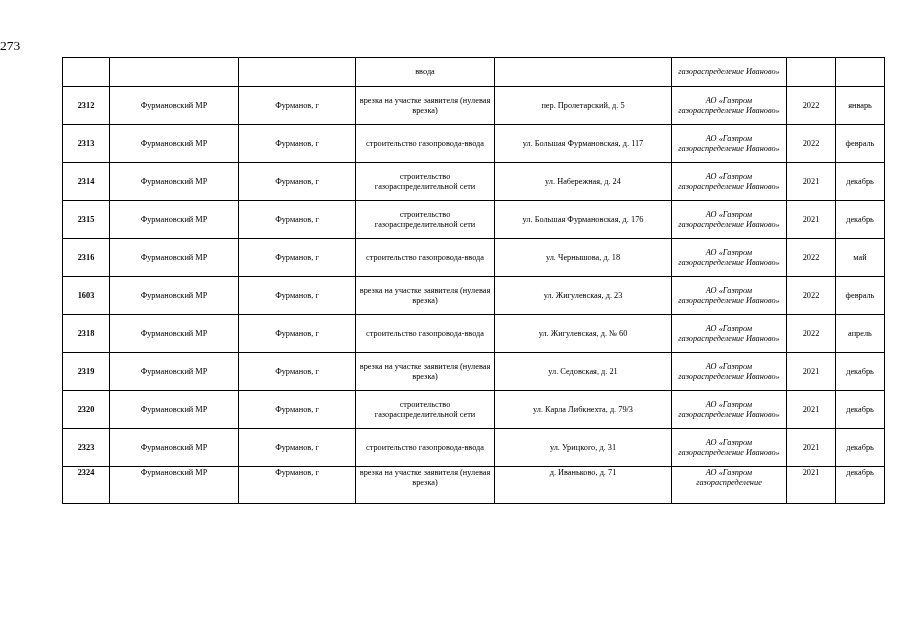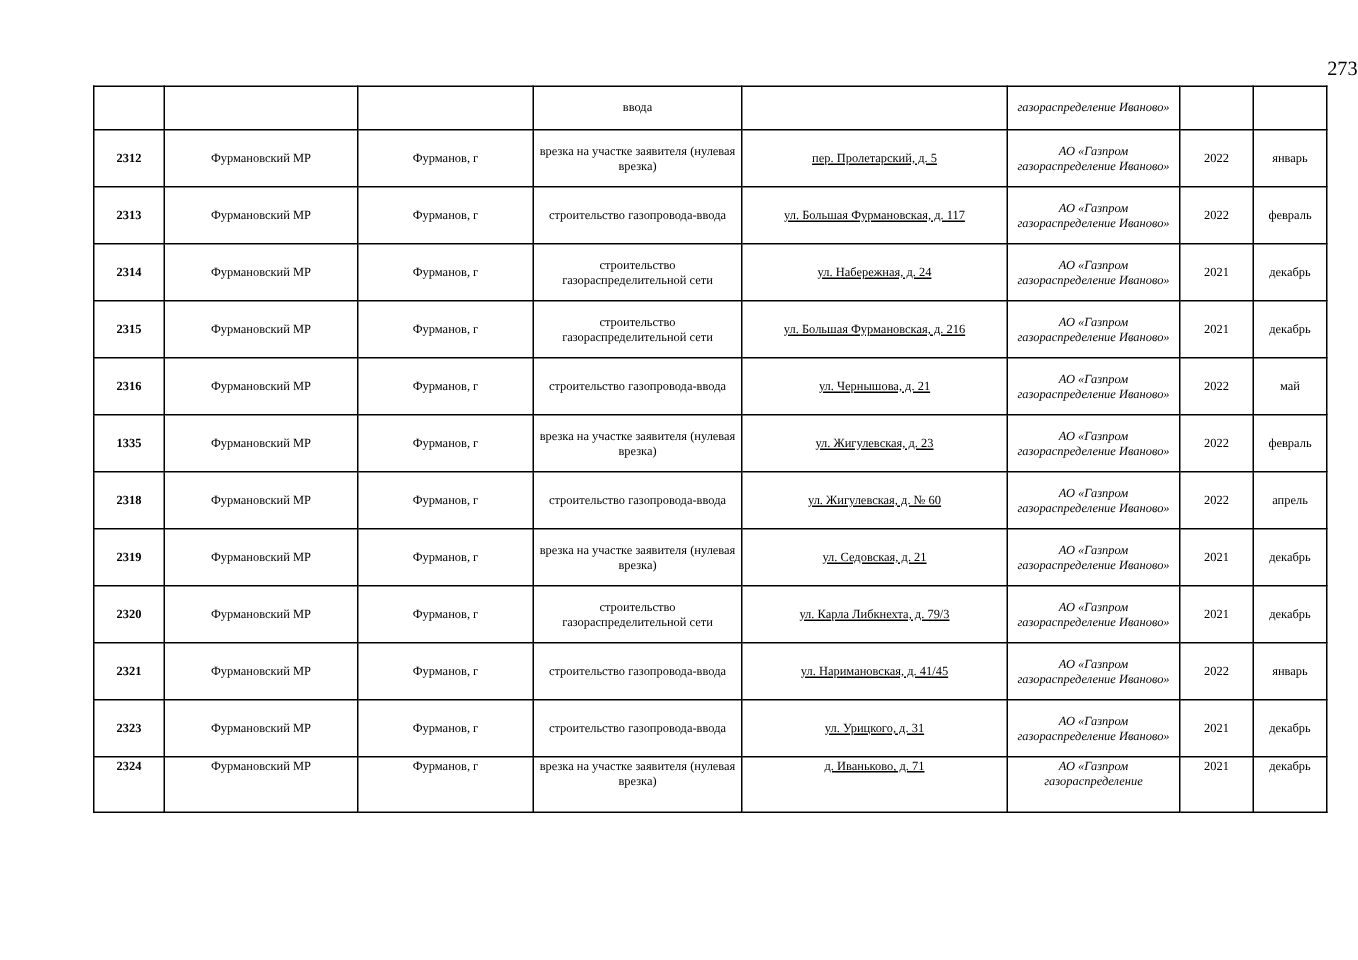--- a/index.html
+++ b/index.html
@@ -18,21 +18,21 @@
     position: relative;
     width: 905px;
     height: 640px;
     background: #ffffff;
   }
   .page-number {
     position: absolute;
     top: 38px;
     left: 0;
     width: 905px;
-    text-align: right;
+    text-align: left;
     font-size: 13.5px;
     font-family: "Liberation Serif", serif;
   }
   .table-wrap {
     position: absolute;
     top: 57px;
     left: 62px;
     width: 782px;
   }
   table.doc {
@@ -48,21 +48,21 @@
     vertical-align: middle;
     text-align: center;
     font-family: "Liberation Serif", serif;
     word-wrap: break-word;
     overflow: hidden;
   }
   td.c-num { width: 42px; font-weight: bold; }
   td.c-mr  { width: 124px; }
   td.c-city{ width: 112px; }
   td.c-work{ width: 134px; }
-  td.c-addr{ width: 172px; text-decoration: underline; }
+  td.c-addr{ width: 172px; }
   td.c-org { width: 110px; font-style: italic; }
   td.c-year{ width: 44px; }
   td.c-mon { width: 44px; }
 
   .row-top td { height: 26px; vertical-align: top; }
   .row-top .top-text { display: block; padding-top: 0px; }
   tr.data-row td { height: 35px; }
   tr.last-row td { height: 34px; vertical-align: top; }
   .org-cell { line-height: 1.2; }
 </style>
@@ -123,39 +123,39 @@
         <td class="c-org org-cell">АО «Газпром газораспределение Иваново»</td>
         <td class="c-year">2021</td>
         <td class="c-mon">декабрь</td>
       </tr>
 
       <tr class="data-row">
         <td class="c-num">2315</td>
         <td class="c-mr">Фурмановский МР</td>
         <td class="c-city">Фурманов, г</td>
         <td class="c-work">строительство газораспределительной сети</td>
-        <td class="c-addr">ул. Большая Фурмановская, д. 216</td>
+        <td class="c-addr">ул. Большая Фурмановская, д. 176</td>
         <td class="c-org org-cell">АО «Газпром газораспределение Иваново»</td>
         <td class="c-year">2021</td>
         <td class="c-mon">декабрь</td>
       </tr>
 
       <tr class="data-row">
         <td class="c-num">2316</td>
         <td class="c-mr">Фурмановский МР</td>
         <td class="c-city">Фурманов, г</td>
         <td class="c-work">строительство газопровода-ввода</td>
-        <td class="c-addr">ул. Чернышова, д. 21</td>
+        <td class="c-addr">ул. Чернышова, д. 18</td>
         <td class="c-org org-cell">АО «Газпром газораспределение Иваново»</td>
         <td class="c-year">2022</td>
         <td class="c-mon">май</td>
       </tr>
 
       <tr class="data-row">
-        <td class="c-num">1335</td>
+        <td class="c-num">1603</td>
         <td class="c-mr">Фурмановский МР</td>
         <td class="c-city">Фурманов, г</td>
         <td class="c-work">врезка на участке заявителя (нулевая врезка)</td>
         <td class="c-addr">ул. Жигулевская, д. 23</td>
         <td class="c-org org-cell">АО «Газпром газораспределение Иваново»</td>
         <td class="c-year">2022</td>
         <td class="c-mon">февраль</td>
       </tr>
 
       <tr class="data-row">
@@ -184,30 +184,20 @@
         <td class="c-num">2320</td>
         <td class="c-mr">Фурмановский МР</td>
         <td class="c-city">Фурманов, г</td>
         <td class="c-work">строительство газораспределительной сети</td>
         <td class="c-addr">ул. Карла Либкнехта, д. 79/3</td>
         <td class="c-org org-cell">АО «Газпром газораспределение Иваново»</td>
         <td class="c-year">2021</td>
         <td class="c-mon">декабрь</td>
       </tr>
 
-      <tr class="data-row">
-        <td class="c-num">2321</td>
-        <td class="c-mr">Фурмановский МР</td>
-        <td class="c-city">Фурманов, г</td>
-        <td class="c-work">строительство газопровода-ввода</td>
-        <td class="c-addr">ул. Наримановская, д. 41/45</td>
-        <td class="c-org org-cell">АО «Газпром газораспределение Иваново»</td>
-        <td class="c-year">2022</td>
-        <td class="c-mon">январь</td>
-      </tr>
 
 
       <tr class="data-row">
         <td class="c-num">2323</td>
         <td class="c-mr">Фурмановский МР</td>
         <td class="c-city">Фурманов, г</td>
         <td class="c-work">строительство газопровода-ввода</td>
         <td class="c-addr">ул. Урицкого, д. 31</td>
         <td class="c-org org-cell">АО «Газпром газораспределение Иваново»</td>
         <td class="c-year">2021</td>

